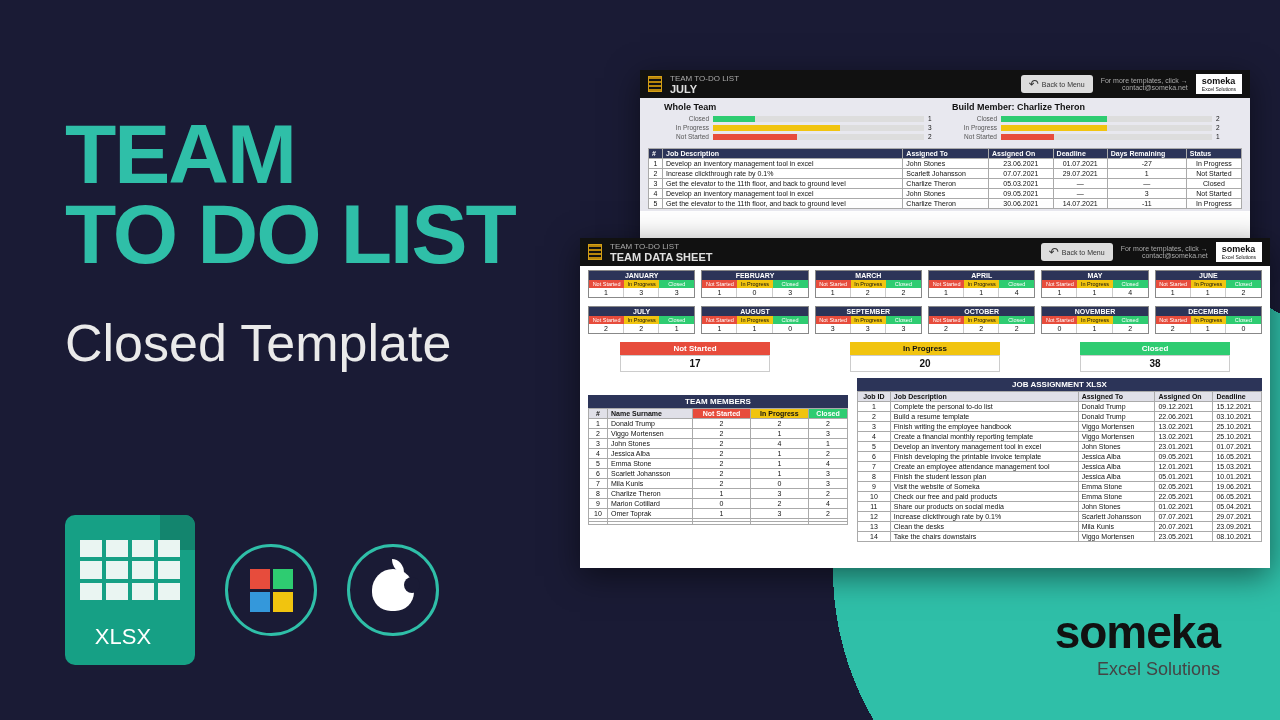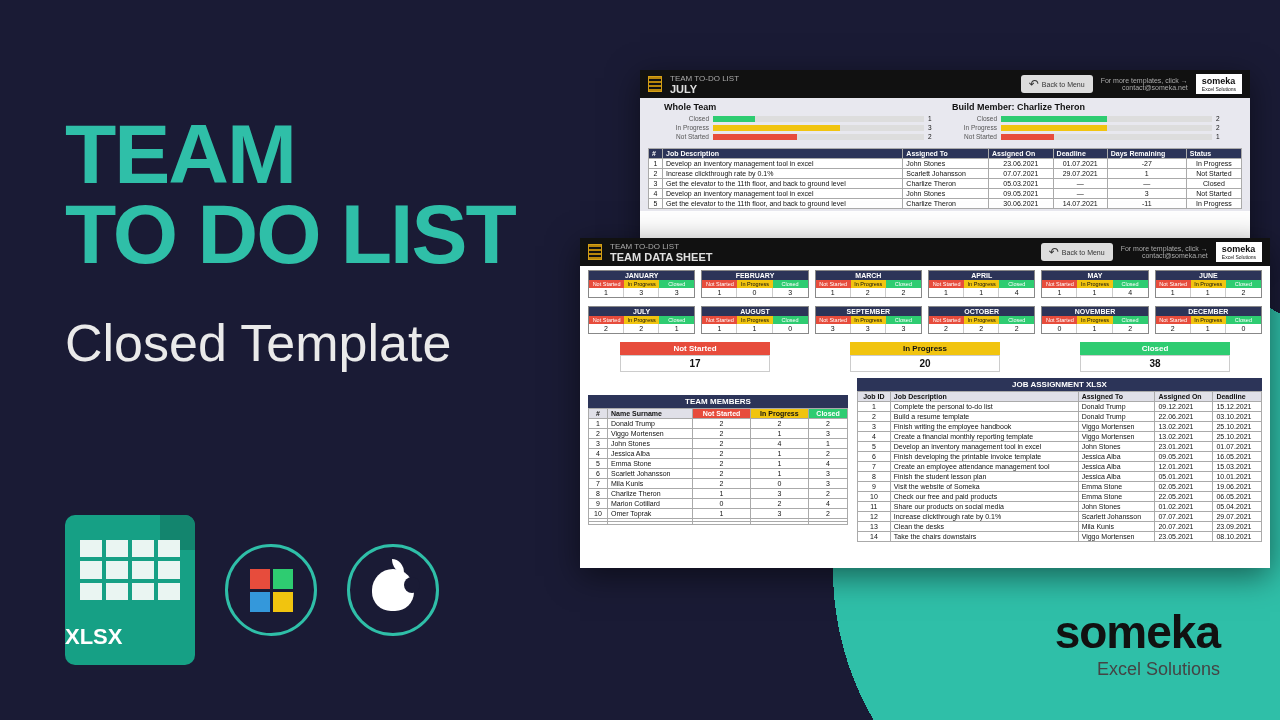--- a/index.html
+++ b/index.html
@@ -77,23 +77,23 @@
   grid-template-columns: repeat(4, 1fr);
   grid-template-rows: repeat(3, 1fr);
   gap: 4px;
 }
 .xlsx-grid div { background: #eaf5f2; }
 .xlsx-label {
   position: absolute;
   bottom: 15px;
   left: 0;
   right: 14px;
-  text-align: left;
+  text-align: center;
   color: #fff;
-  font-weight: 700;
+  font-weight: 400;
   font-size: 22px;
 }
 .os-circle {
   width: 92px;
   height: 92px;
   border: 3px solid #2fbfa8;
   border-radius: 50%;
   display: flex;
   align-items: center;
   justify-content: center;

